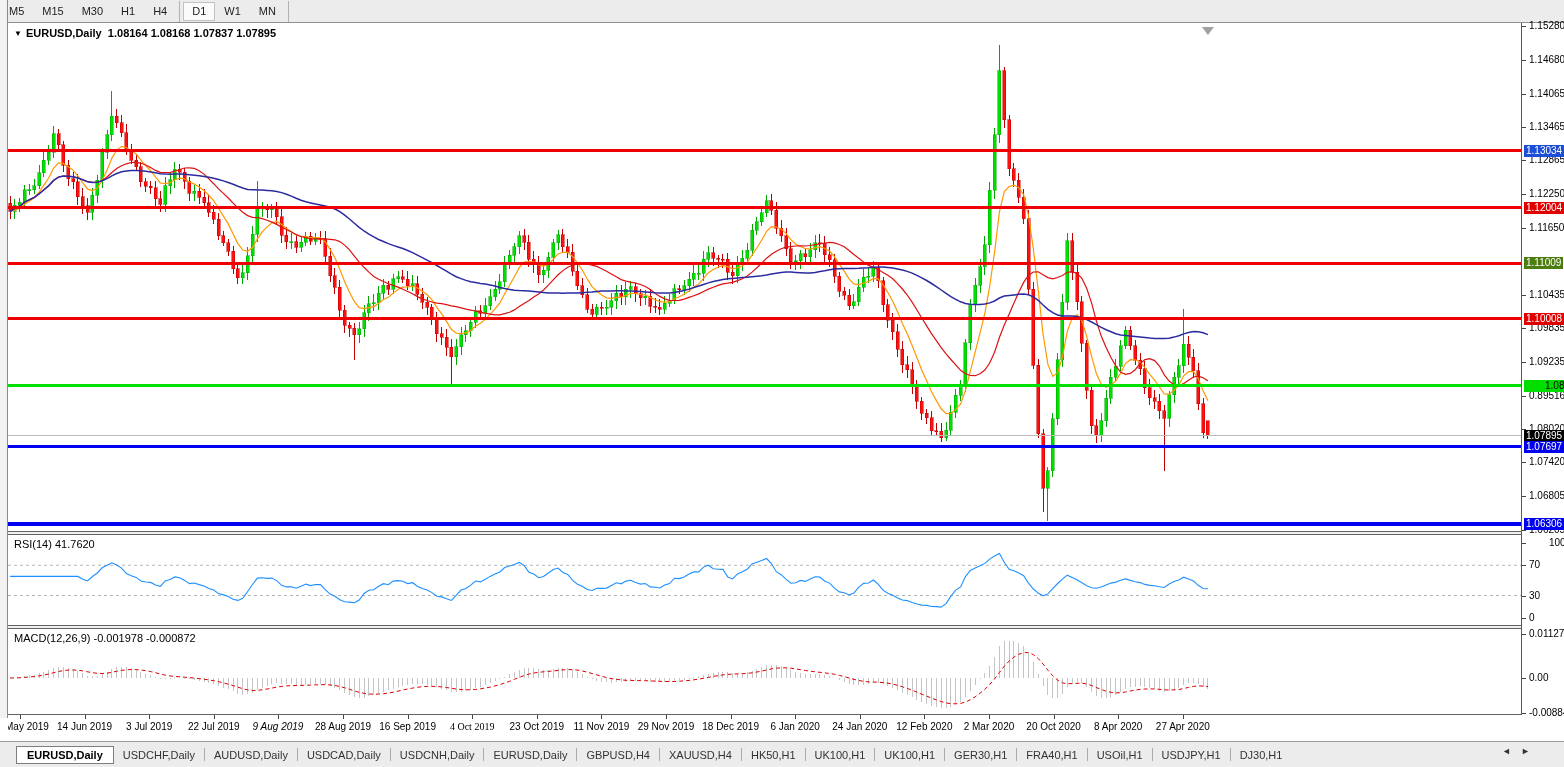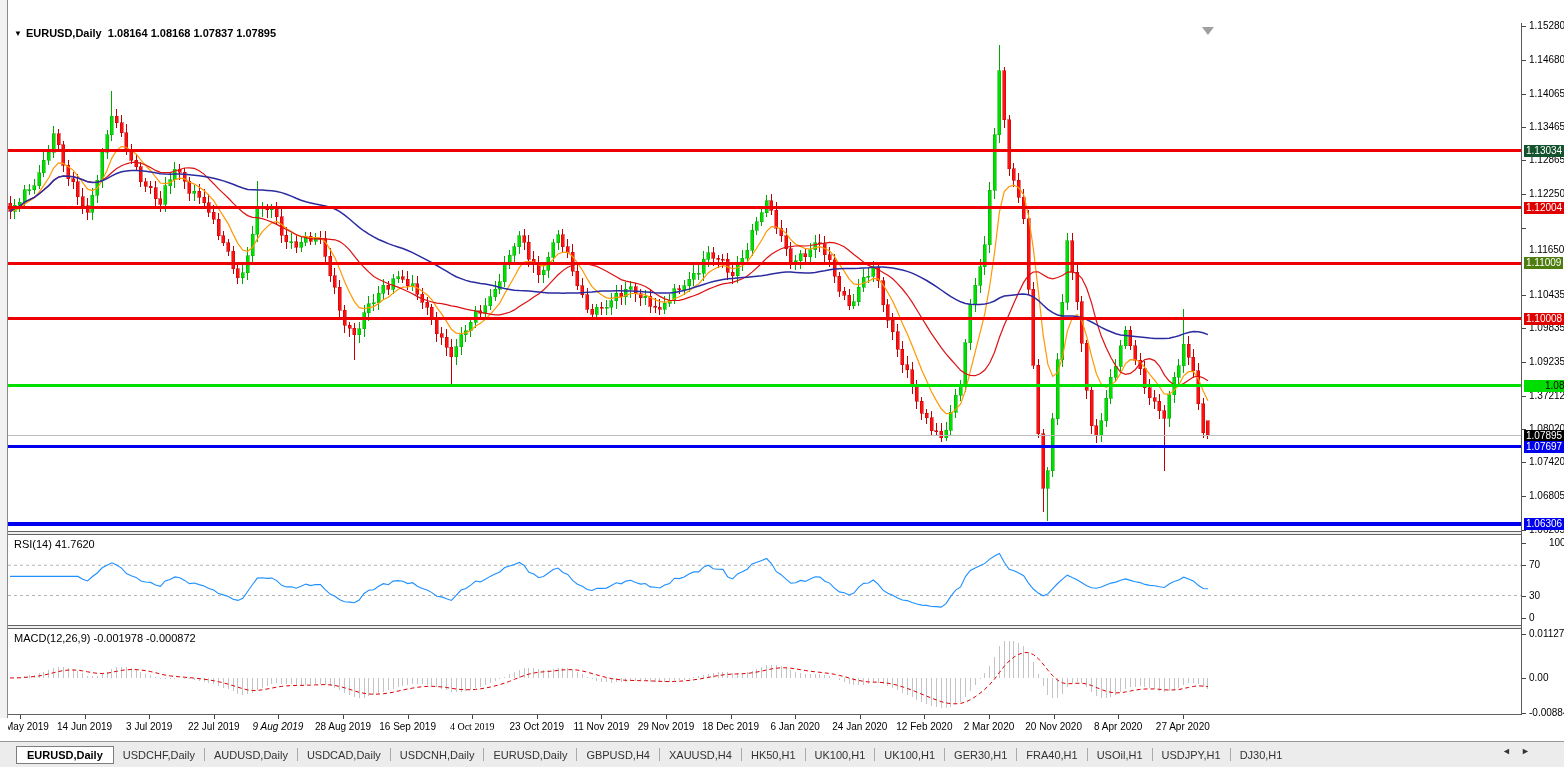--- a/index.html
+++ b/index.html
@@ -38,20 +38,32 @@
   .tab{font-size:11px;color:#333;padding:3px 9px;white-space:nowrap;cursor:default;}
   .tab.active{background:#ffffff;border:1px solid #7d7d7d;font-weight:bold;color:#000;margin-left:16px;padding:2px 10px;}
   .tab-sep{width:1px;height:13px;background:#aaaaaa;}
   #tabScroll{position:absolute;left:1502px;top:746px;font-size:9px;color:#333;letter-spacing:10px;}
 </style>
 </head>
 <body>
 
 <div class="stage">
 
+  <div id="toolbar" class="abs">
+      <div class="tf-btn">M5</div>
+      <div class="tf-btn">M15</div>
+      <div class="tf-btn">M30</div>
+      <div class="tf-btn">H1</div>
+      <div class="tf-btn">H4</div>
+      <div class="tf-sep"></div>
+      <div class="tf-btn active">D1</div>
+      <div class="tf-btn">W1</div>
+      <div class="tf-btn">MN</div>
+      <div class="tf-sep"></div>
+    </div>
 
   <div id="leftFrame" class="abs"></div>
 
   <div id="mainPanel" class="abs">
     <svg id="mainSvg" width="1513" height="507">
         <g shape-rendering="crispEdges">
           <line x1="2" y1="171.930721347232" x2="2" y2="195.12781656457292" stroke="#c00000" stroke-width="1"></line>
           <rect x="0.5" y="179.1695842450767" width="3" height="8.320568927790276" fill="#ff0f0f" stroke="#c00000" stroke-width="0.5"></rect>
           <line x1="6.85" y1="175.26083599932278" x2="6.85" y2="194.6444064537443" stroke="#00a800" stroke-width="1"></line>
           <rect x="5.35" y="181.10599513920957" width="3" height="6.3841580336574" fill="#00e000" stroke="#00a800" stroke-width="0.5"></rect>
@@ -867,59 +879,59 @@
       <div class="xlabel" style="left: 722.6px;">18 Dec 2019</div>
       <div class="xtick" style="left: 787.2px;"></div>
       <div class="xlabel" style="left: 787.2px;">6 Jan 2020</div>
       <div class="xtick" style="left: 851.8px;"></div>
       <div class="xlabel" style="left: 851.8px;">24 Jan 2020</div>
       <div class="xtick" style="left: 916.4px;"></div>
       <div class="xlabel" style="left: 916.4px;">12 Feb 2020</div>
       <div class="xtick" style="left: 981px;"></div>
       <div class="xlabel" style="left: 981px;">2 Mar 2020</div>
       <div class="xtick" style="left: 1045.6px;"></div>
-      <div class="xlabel" style="left: 1045.6px;">20 Nov 2020</div>
+      <div class="xlabel" style="left: 1045.6px;">20 Oct 2020</div>
       <div class="xtick" style="left: 1110.2px;"></div>
       <div class="xlabel" style="left: 1110.2px;">8 Apr 2020</div>
       <div class="xtick" style="left: 1174.8px;"></div>
       <div class="xlabel" style="left: 1174.8px;">27 Apr 2020</div>
     </div>
 
   <div id="priceAxis" class="abs">
       <div class="ytick-dash" style="top: 3.21882px;"></div>
       <div class="ytick-label" style="top: -2.78118px;">1.15280</div>
       <div class="ytick-dash" style="top: 36.5011px;"></div>
       <div class="ytick-label" style="top: 30.5011px;">1.14680</div>
       <div class="ytick-dash" style="top: 70.6154px;"></div>
       <div class="ytick-label" style="top: 64.6154px;">1.14065</div>
       <div class="ytick-dash" style="top: 103.898px;"></div>
       <div class="ytick-label" style="top: 97.8977px;">1.13465</div>
       <div class="ytick-dash" style="top: 137.18px;"></div>
       <div class="ytick-label" style="top: 131.18px;">1.12865</div>
       <div class="ytick-dash" style="top: 171.294px;"></div>
       <div class="ytick-label" style="top: 165.294px;">1.12250</div>
       <div class="ytick-dash" style="top: 204.577px;"></div>
-      <div class="ytick-label" style="top: 198.577px; margin-top: 22px;">1.11650</div>
+      <div class="ytick-label" style="top: 198.577px;">1.11650</div>
       <div class="ytick-dash" style="top: 271.973px;"></div>
       <div class="ytick-label" style="top: 265.973px;">1.10435</div>
       <div class="ytick-dash" style="top: 305.255px;"></div>
       <div class="ytick-label" style="top: 299.255px;">1.09835</div>
       <div class="ytick-dash" style="top: 338.538px;"></div>
       <div class="ytick-label" style="top: 332.538px;">1.09235</div>
       <div class="ytick-dash" style="top: 372.652px;"></div>
-      <div class="ytick-label" style="top: 366.652px;">1.37212</div>
+      <div class="ytick-label" style="top: 366.652px;">0.89516</div>
       <div class="ytick-dash" style="top: 405.934px;"></div>
       <div class="ytick-label" style="top: 399.934px;">1.08020</div>
       <div class="ytick-dash" style="top: 439.217px;"></div>
       <div class="ytick-label" style="top: 433.217px;">1.07420</div>
       <div class="ytick-dash" style="top: 473.331px;"></div>
       <div class="ytick-label" style="top: 467.331px;">1.06805</div>
       <div class="ytick-dash" style="top: 506.613px;"></div>
       <div class="ytick-label" style="top: 500.613px;">1.06205</div>
-      <div class="ytag" style="top: 121.805px; background: #14532d; color: rgb(255, 255, 255);">1.13034</div>
+      <div class="ytag" style="top: 121.805px; background: #1d4ed8; color: rgb(255, 255, 255);">1.13034</div>
       <div class="ytag" style="top: 178.94px; background: rgb(224, 0, 0); color: rgb(255, 255, 255);">1.12004</div>
       <div class="ytag" style="top: 234.133px; background: #4d7c0f; color: rgb(255, 255, 255);">1.11009</div>
       <div class="ytag" style="top: 289.659px; background: rgb(224, 0, 0); color: rgb(255, 255, 255);">1.10008</div>
       <div class="ytag" style="top: 356.667px; background: rgb(0, 221, 0); color: rgb(0, 0, 0); padding-left: 21px;">1.08800</div>
       <div class="ytag" style="top: 406.868px; background: rgb(0, 0, 0); color: rgb(255, 255, 255);">1.07895</div>
       <div class="ytag" style="top: 417.851px; background: rgb(0, 0, 238); color: rgb(255, 255, 255);">1.07697</div>
       <div class="ytag" style="top: 495.011px; background: rgb(0, 0, 238); color: rgb(255, 255, 255);">1.06306</div>
       <div class="ytick-dash" style="top: 519.563px;"></div>
       <div class="ytick-label" style="top: 513.563px; margin-left: 20px;">100</div>
       <div class="ytick-dash" style="top: 542.252px;"></div>

